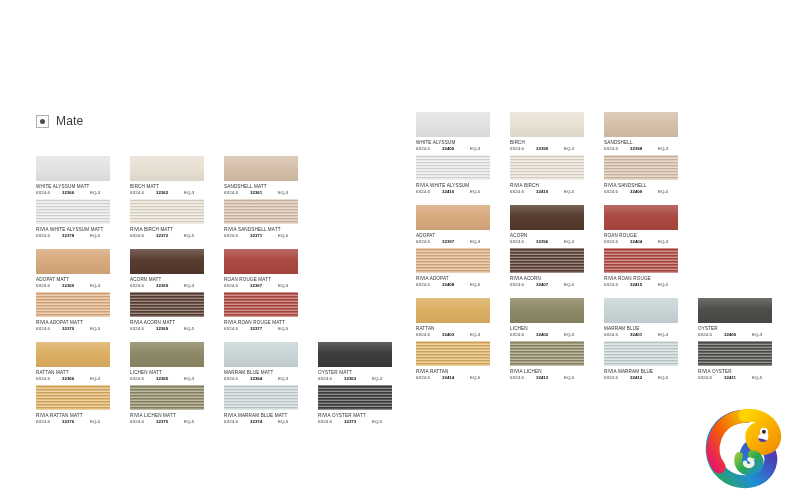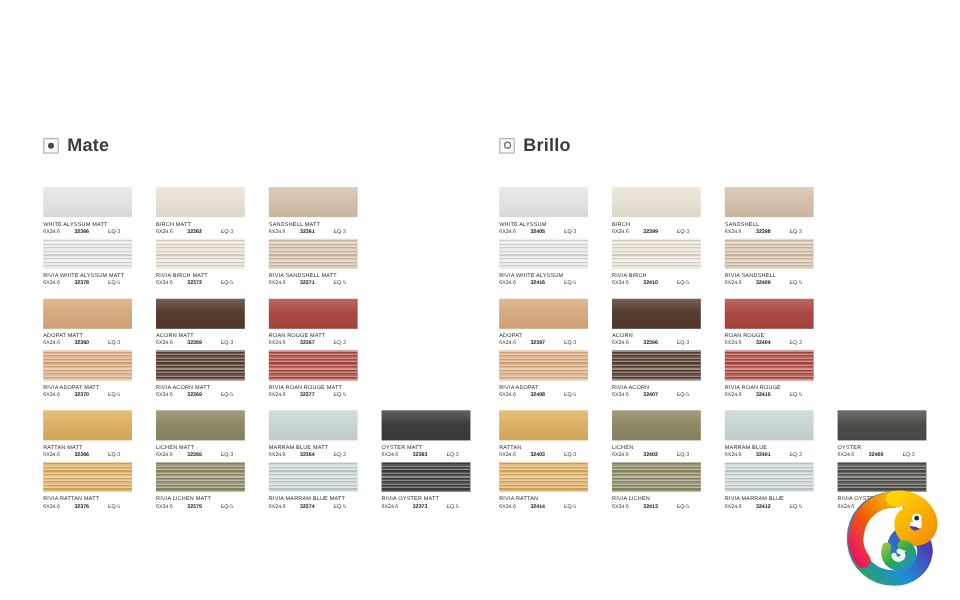--- a/index.html
+++ b/index.html
@@ -54,24 +54,23 @@
     background: #4a4a4a;
   }
   .finish-icon .dot-ring {
     width: 6px; height: 6px;
     border-radius: 50%;
     border: 1.4px solid #6a6a6a;
     background: #ffffff;
   }
 
   .panel-title {
-    font-size: 15px;
+    font-size: 12px;
     color: #3c3c3c;
     letter-spacing: .2px;
-    font-weight: bold;
   }
 
   
   .row {
     display: flex;
     gap: 0;
   }
   .cell {
     width: 88px;
     margin-right: 6px;
@@ -345,26 +344,20 @@
             <div class="chip-name">RIVIA OYSTER MATT</div>
             <div class="chip-meta">
               <span class="size">6X24.6</span>
               <span class="code">32373</span>
               <span class="eq">EQ-5</span>
             </div>
           </div>
         </div>
       </div>
       <div class="panel panel-brillo">
-        <div class="panel-header">
-          <span class="finish-icon">
-            <span class="dot-ring"></span>
-          </span>
-          <span class="panel-title">Brillo</span>
-        </div>
         <div class="row">
           <div class="cell">
             <div class="chip plain" style="background: rgb(227, 227, 225);"></div>
             <div class="chip-name">WHITE ALYSSUM</div>
             <div class="chip-meta">
               <span class="size">6X24.6</span>
               <span class="code">32405</span>
               <span class="eq">EQ-3</span>
             </div>
           </div>

